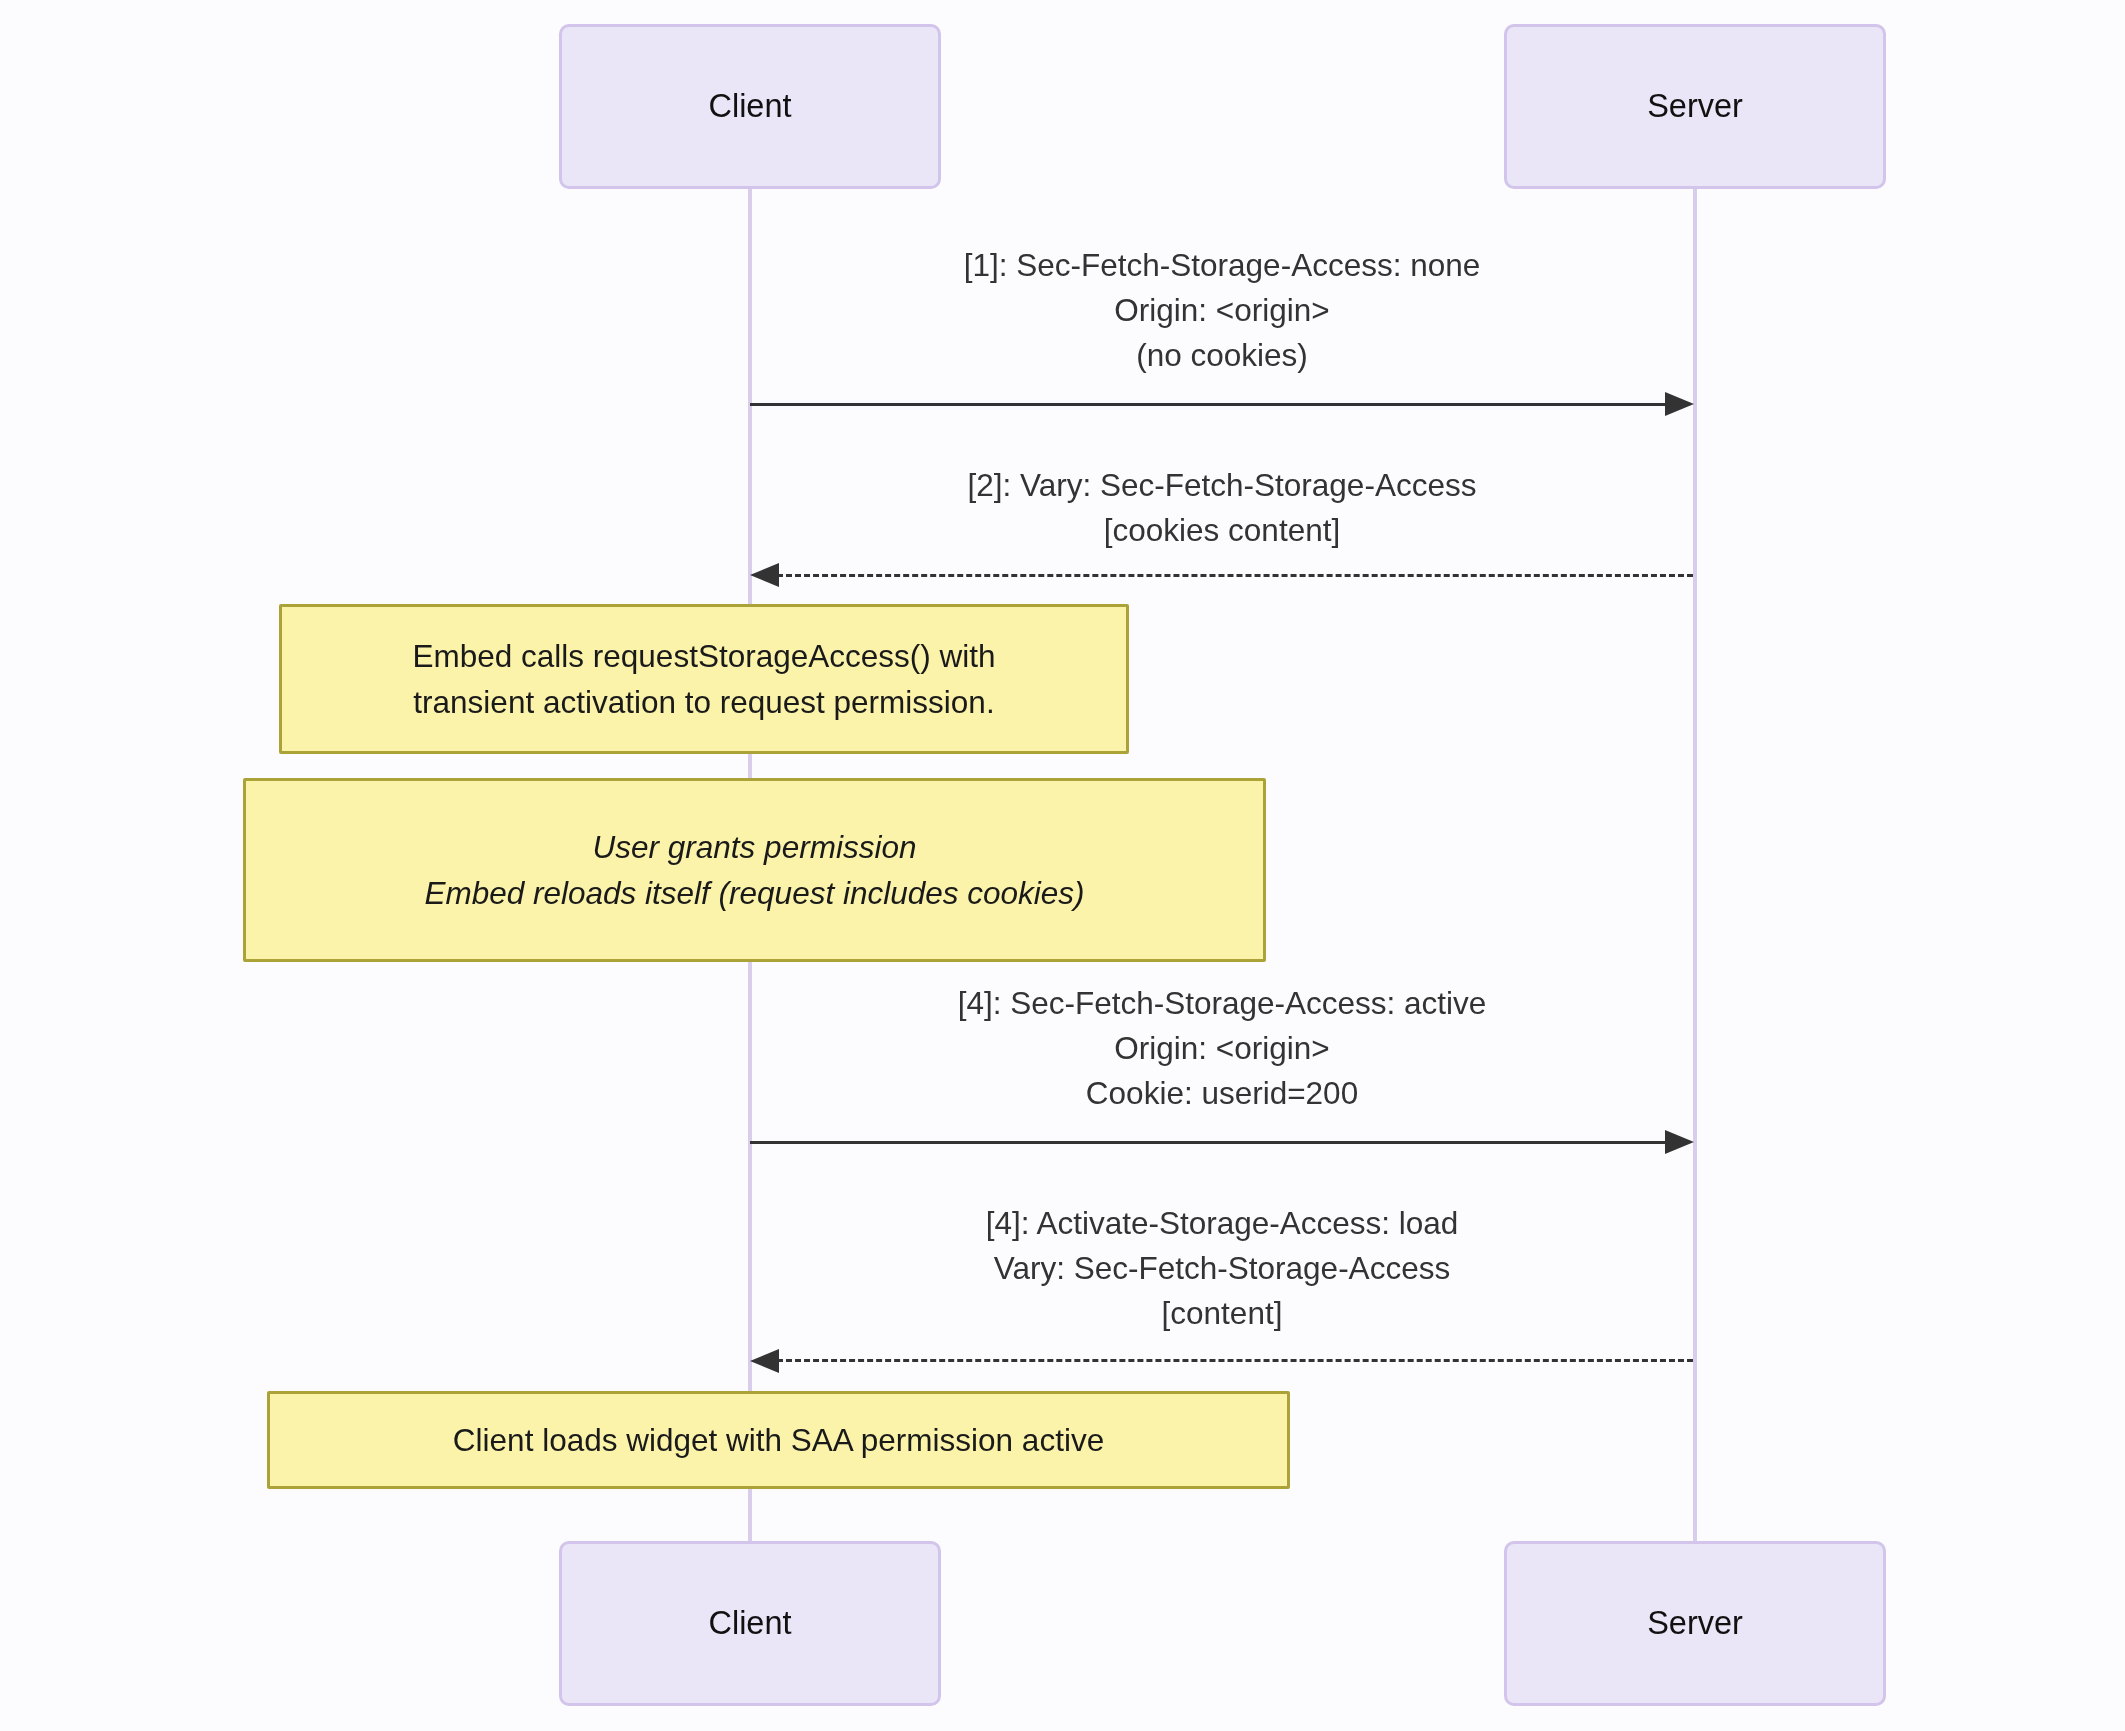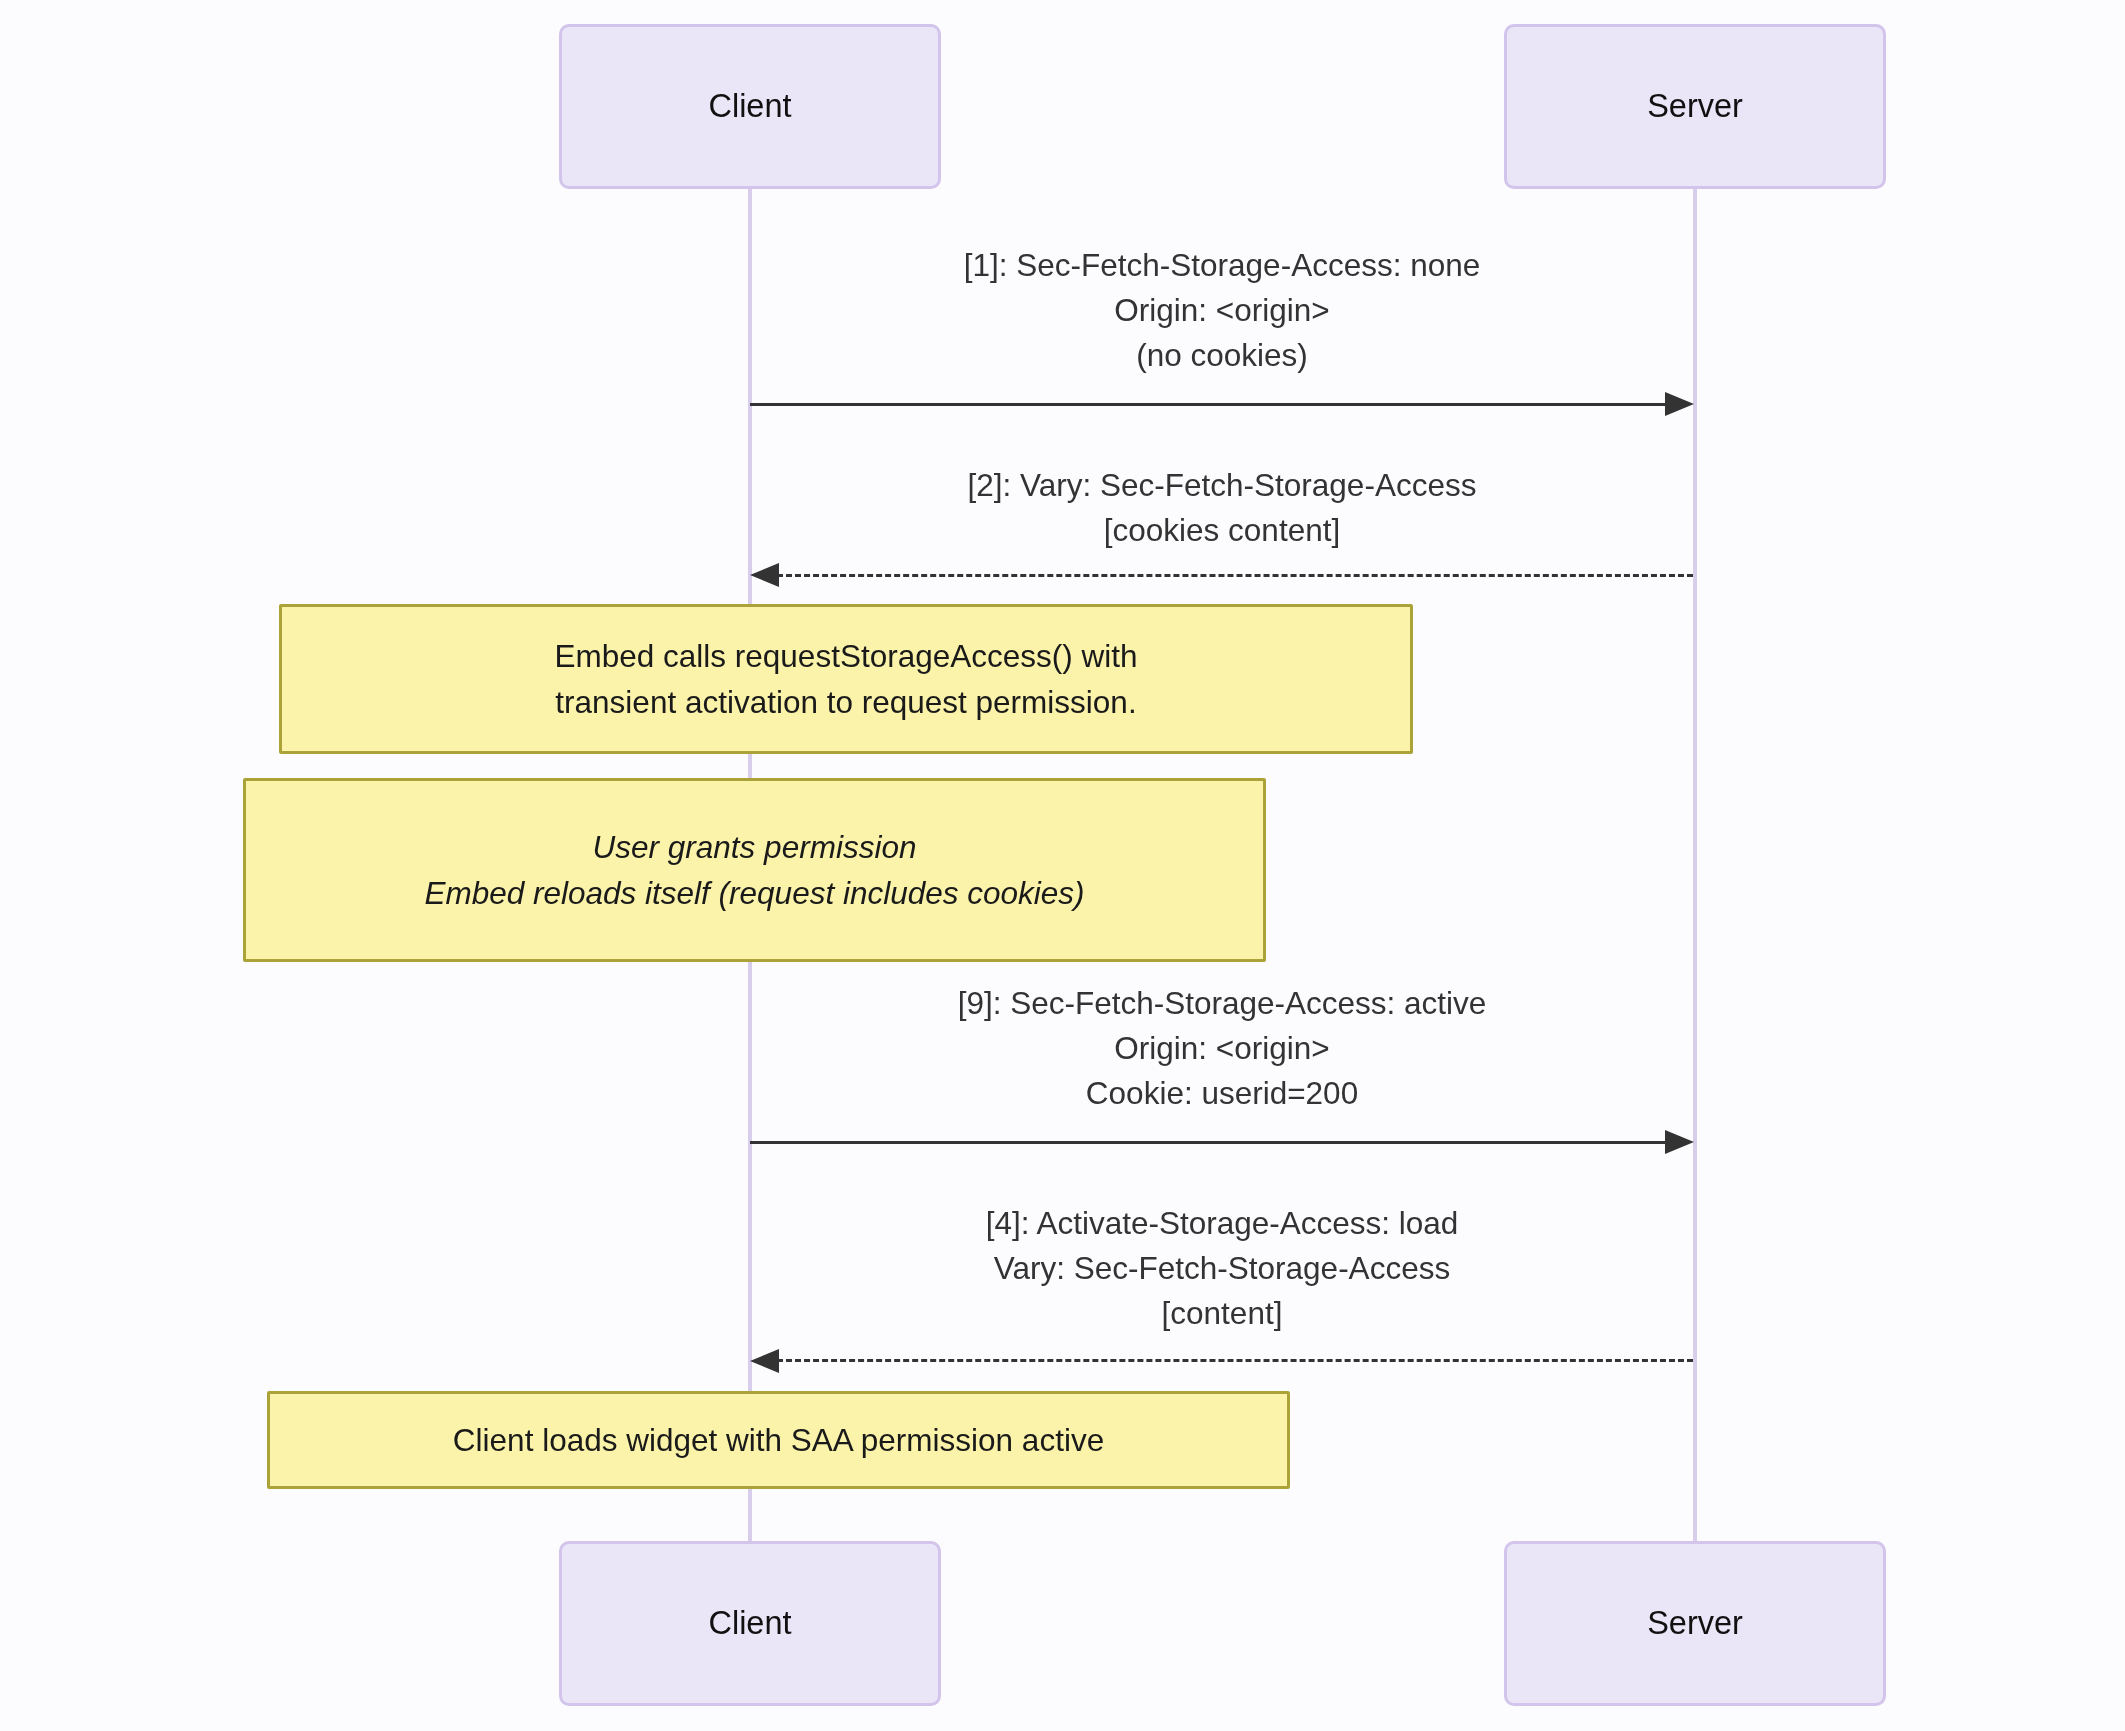--- a/index.html
+++ b/index.html
@@ -99,21 +99,21 @@
     border-radius: 2px;
     display: flex;
     flex-direction: column;
     align-items: center;
     justify-content: center;
     text-align: center;
     font-size: 31.5px;
     line-height: 46px;
     color: #1a1a1a;
   }
-  #note1 { left: 279px; top: 604px; width: 1134px;  height: 150px; }
+  #note1 { left: 279px; top: 604px; width: 850px;  height: 150px; }
   #note2 { left: 243px; top: 778px; width: 1023px; height: 184px; font-style: italic; }
   #note3 { left: 243px; top: 1391px; width: 1023px; height: 98px; margin-left: 24px; }
 </style>
 </head>
 <body>
 
 <div class="canvas">
 
   <div class="lifeline" id="lifeline-client"></div>
   <div class="lifeline" id="lifeline-server"></div>
@@ -137,21 +137,21 @@
       <div>Embed calls requestStorageAccess() with</div>
       <div>transient activation to request permission.</div>
     </div>
 
   <div class="note" id="note2">
       <div>User grants permission</div>
       <div>Embed reloads itself (request includes cookies)</div>
     </div>
 
   <div class="msg-text" id="msg3-text">
-      <div>[9]: Sec-Fetch-Storage-Access: active</div>
+      <div>[4]: Sec-Fetch-Storage-Access: active</div>
       <div>Origin: &lt;origin&gt;</div>
       <div>Cookie: userid=200</div>
     </div>
   <div class="arrow-line-solid" style="left:750px; top:1141px; width:916px;"></div>
   <div class="arrowhead-right" style="left:1665px; top:1130px;"></div>
 
   <div class="msg-text" id="msg4-text">
       <div>[4]: Activate-Storage-Access: load</div>
       <div>Vary: Sec-Fetch-Storage-Access</div>
       <div>[content]</div>

